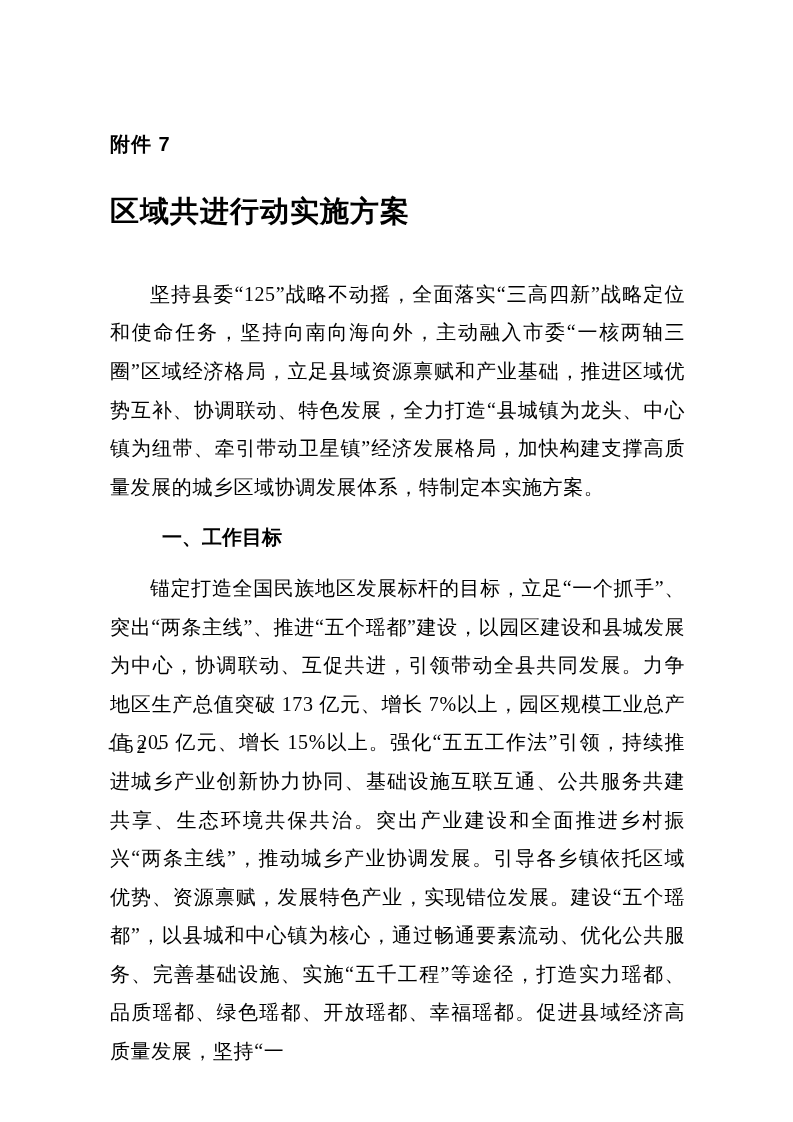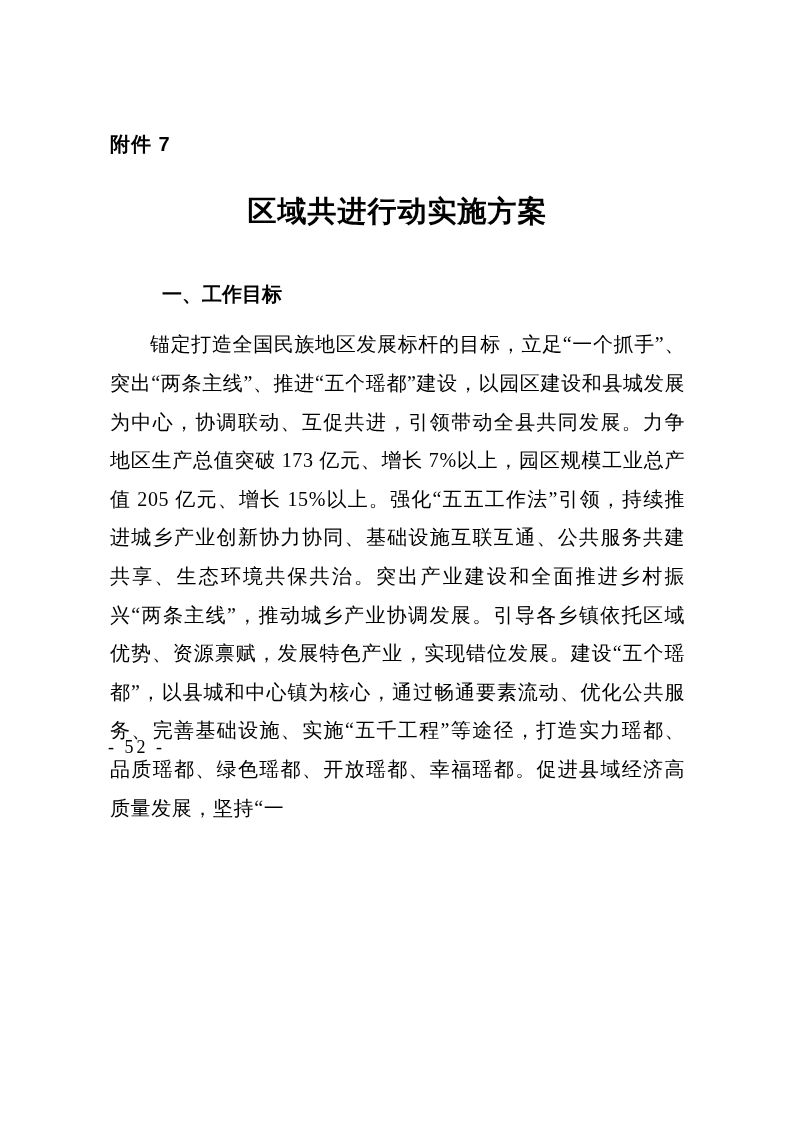--- a/index.html
+++ b/index.html
@@ -27,21 +27,20 @@
   .attachment-label {
     font-size: 20px;
     font-weight: bold;
     font-family: "Liberation Sans", "DejaVu Sans", sans-serif;
     letter-spacing: 1px;
     margin: 0 0 36px 0;
   }
   .doc-title {
     font-size: 29px;
     font-weight: bold;
-    text-align: center;
     letter-spacing: 1px;
     margin: 0 0 46px 0;
     line-height: 1.2;
   }
   .para {
     font-size: 20px;
     line-height: 38.6px;
     letter-spacing: 0.6px;
     text-indent: 2em;
     text-align: justify;
@@ -65,19 +64,20 @@
   }
 </style>
 </head>
 <body>
 
 <div class="page">
   <div class="attachment-label">附件 7</div>
 
   <h1 class="doc-title">区域共进行动实施方案</h1>
 
+  <p class="para">坚持县委“125”战略不动摇，全面落实“三高四新”战略定位和使命任务，坚持向南向海向外，主动融入市委“一核两轴三圈”区域经济格局，立足县域资源禀赋和产业基础，推进区域优势互补、协调联动、特色发展，全力打造“县城镇为龙头、中心镇为纽带、牵引带动卫星镇”经济发展格局，加快构建支撑高质量发展的城乡区域协调发展体系，特制定本实施方案。</p>
 
   <h2 class="section-heading">一、工作目标</h2>
 
   <p class="para">锚定打造全国民族地区发展标杆的目标，立足“一个抓手”、突出“两条主线”、推进“五个瑶都”建设，以园区建设和县城发展为中心，协调联动、互促共进，引领带动全县共同发展。力争地区生产总值突破 173 亿元、增长 7%以上，园区规模工业总产值 205 亿元、增长 15%以上。强化“五五工作法”引领，持续推进城乡产业创新协力协同、基础设施互联互通、公共服务共建共享、生态环境共保共治。突出产业建设和全面推进乡村振兴“两条主线”，推动城乡产业协调发展。引导各乡镇依托区域优势、资源禀赋，发展特色产业，实现错位发展。建设“五个瑶都”，以县城和中心镇为核心，通过畅通要素流动、优化公共服务、完善基础设施、实施“五千工程”等途径，打造实力瑶都、品质瑶都、绿色瑶都、开放瑶都、幸福瑶都。促进县域经济高质量发展，坚持“一</p>
 
   <div class="page-number">- 52 -</div>
 </div>
 
 </body></html>

